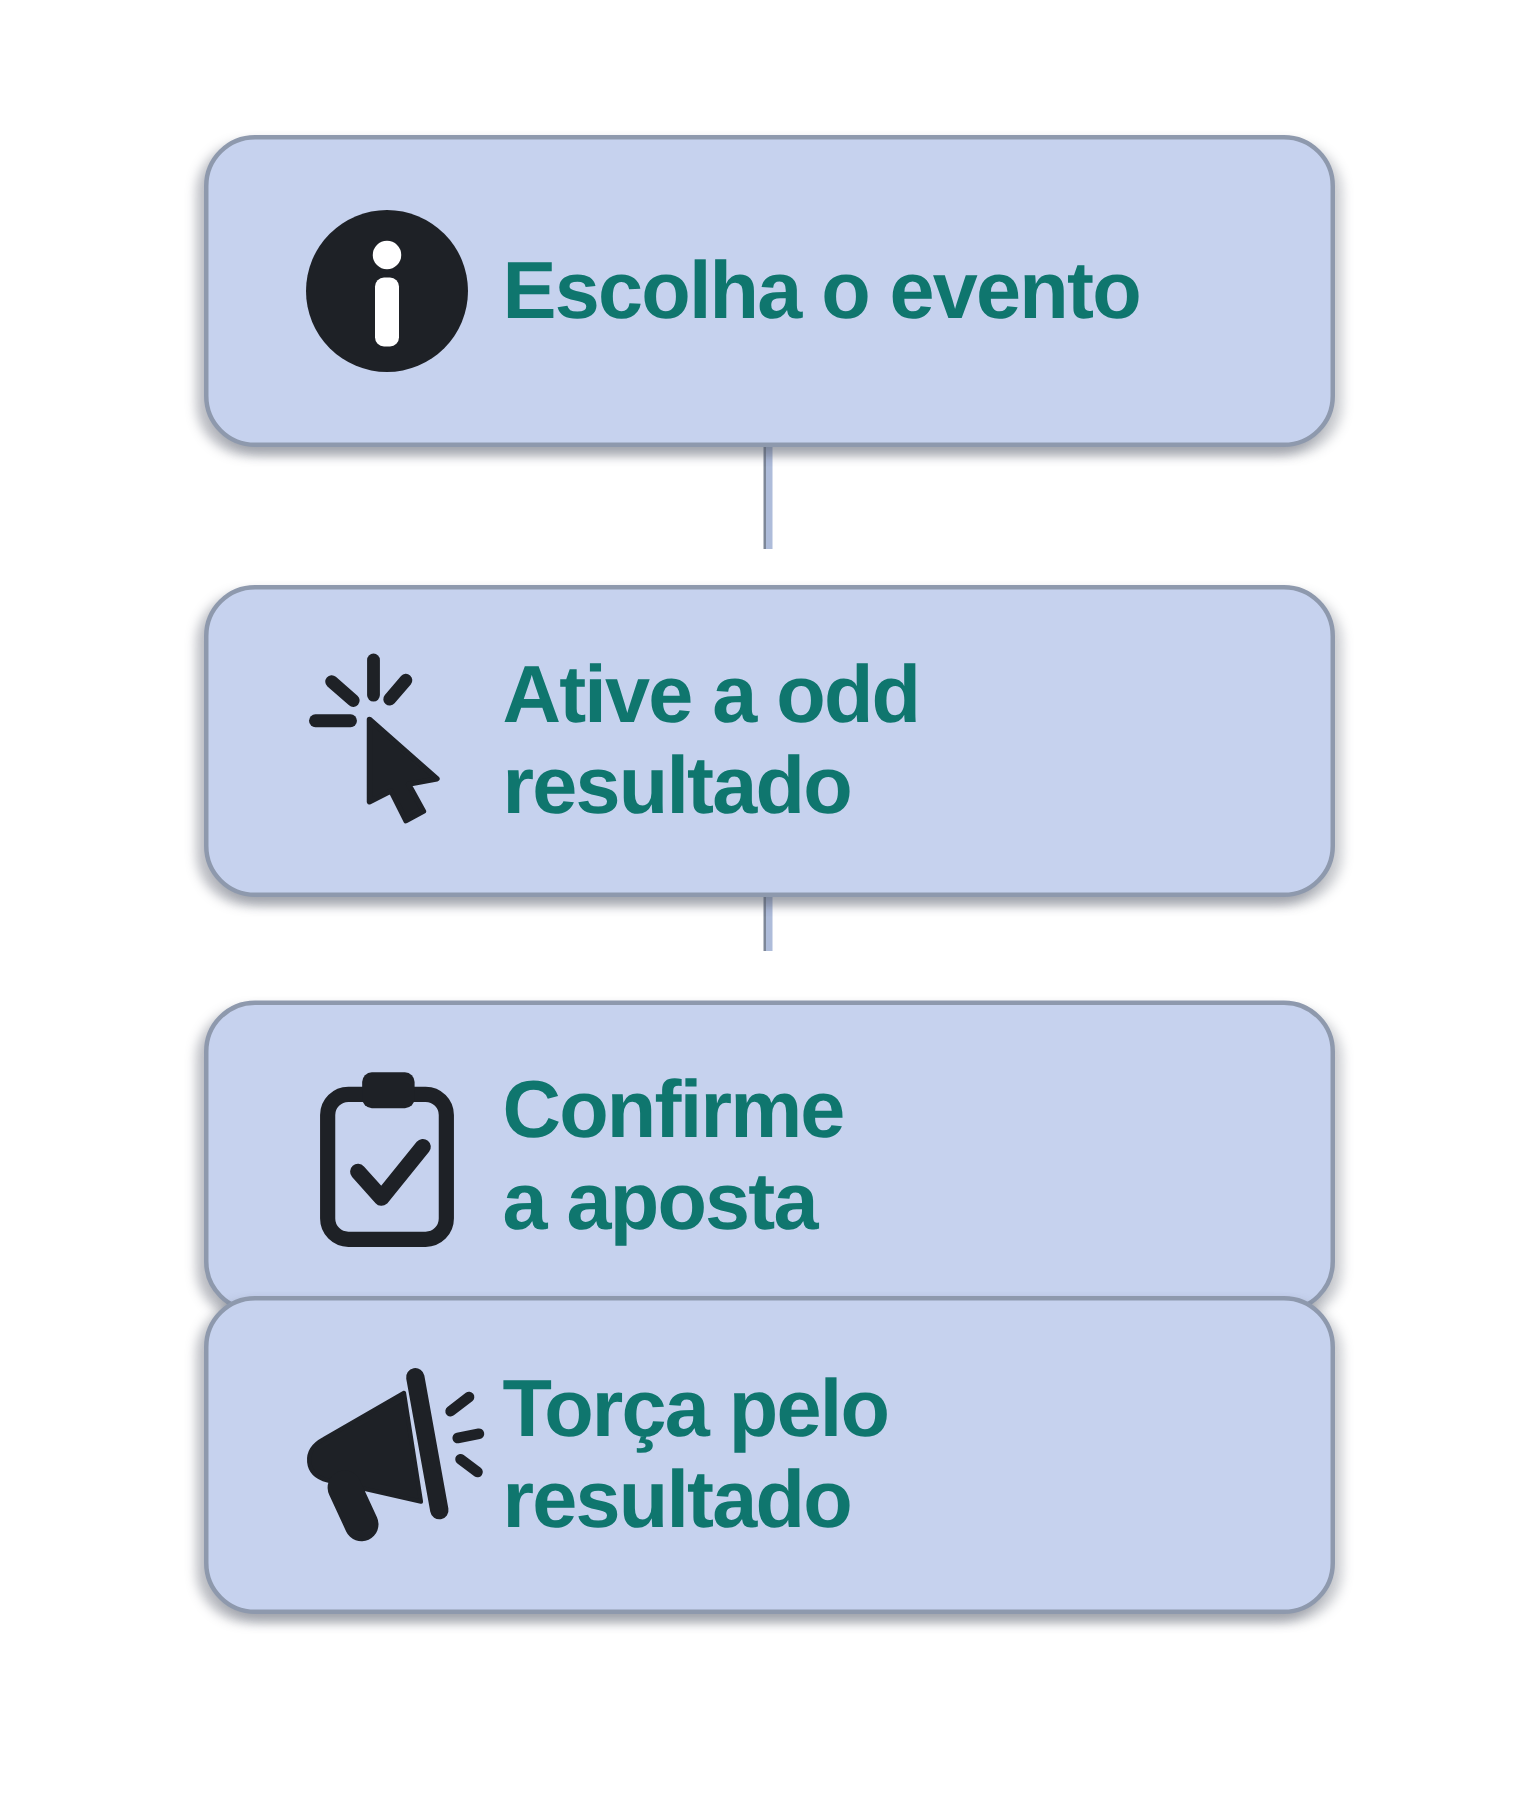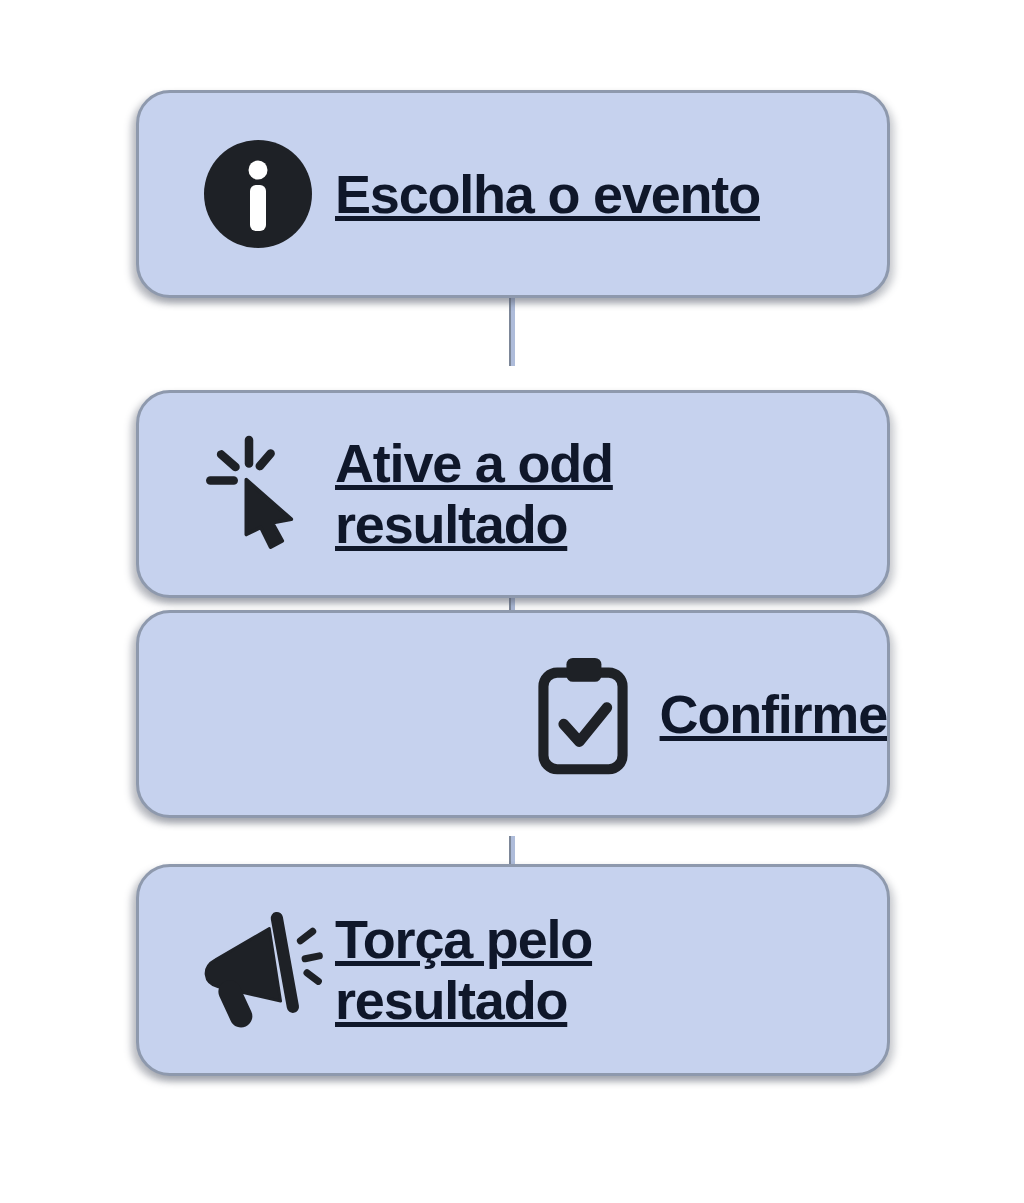--- a/index.html
+++ b/index.html
@@ -36,38 +36,37 @@
     border-radius: 34px;
     box-shadow: -5px 5px 7px rgba(84, 90, 104, 0.38),
                  5px 5px 7px rgba(84, 90, 104, 0.28);
     display: flex;
     align-items: center;
     padding-left: 44px;
     z-index: 1;
   }
   .card.s1 { top: 90px; }
   .card.s2 { top: 362px; margin-top: 28px; }
-  .card.s3 { top: 610px; justify-content: flex-end; }
+  .card.s3 { top: 667px; }
   .card.s4 { top: 864px; height: 212px; }
   .icon-wrap {
     width: 150px;
     min-width: 150px;
     display: flex;
     align-items: center;
     justify-content: center;
     color: #1e2126;
   }
   .card-text {
     margin-left: 2px;
     font-size: 54px;
     line-height: 61px;
     font-weight: 700;
     letter-spacing: -1.2px;
-    color: #0f172a;
-    text-decoration: underline;
+    color: #0f766e;
   }
   .card-text span { display: block; white-space: nowrap; }
 </style>
 </head>
 <body>
 
 <div class="canvas">
 
   <div class="connector c1"></div>
   <div class="connector c2"></div>
@@ -108,20 +107,21 @@
   <article class="card s3">
     <span class="icon-wrap">
       <svg width="92" height="122" viewBox="0 0 100 132" aria-hidden="true">
         <rect x="7" y="21" width="86" height="105" rx="15" fill="none" stroke="#1e2126" stroke-width="11"></rect>
         <rect x="32" y="5" width="38" height="26" rx="7" fill="#1e2126"></rect>
         <path d="M29 77 L46 96 L76 59" fill="none" stroke="#1e2126" stroke-width="11.5" stroke-linecap="round" stroke-linejoin="round"></path>
       </svg>
     </span>
     <div class="card-text">
       <span>Confirme</span>
+      <span>a aposta</span>
     </div>
   </article>
 
   <article class="card s4">
     <span class="icon-wrap">
       <svg width="150" height="132" viewBox="0 0 150 140" aria-hidden="true">
         <path d="M87 26 L30 59 Q19 65 20 75 Q21 85 33 88 L99 103 Z" fill="#1e2126" stroke="#1e2126" stroke-width="3" stroke-linejoin="round"></path>
         <line x1="95" y1="15" x2="112" y2="109" stroke="#1e2126" stroke-width="13" stroke-linecap="round"></line>
         <line x1="45" y1="93" x2="57" y2="119" stroke="#1e2126" stroke-width="24" stroke-linecap="round"></line>
         <g stroke="#1e2126" stroke-width="7.5" stroke-linecap="round">

